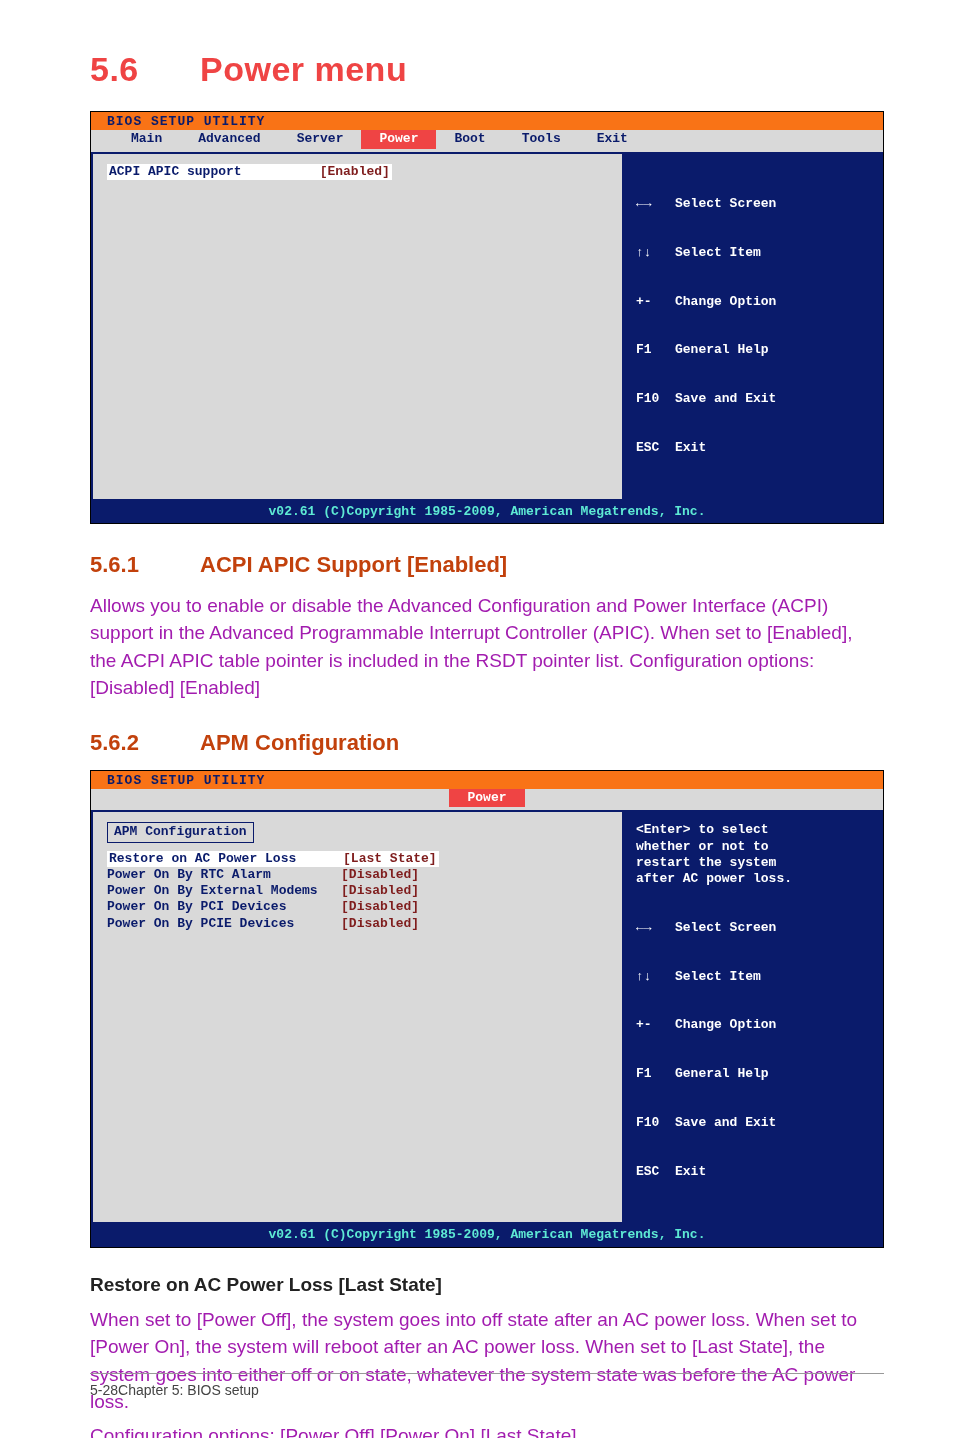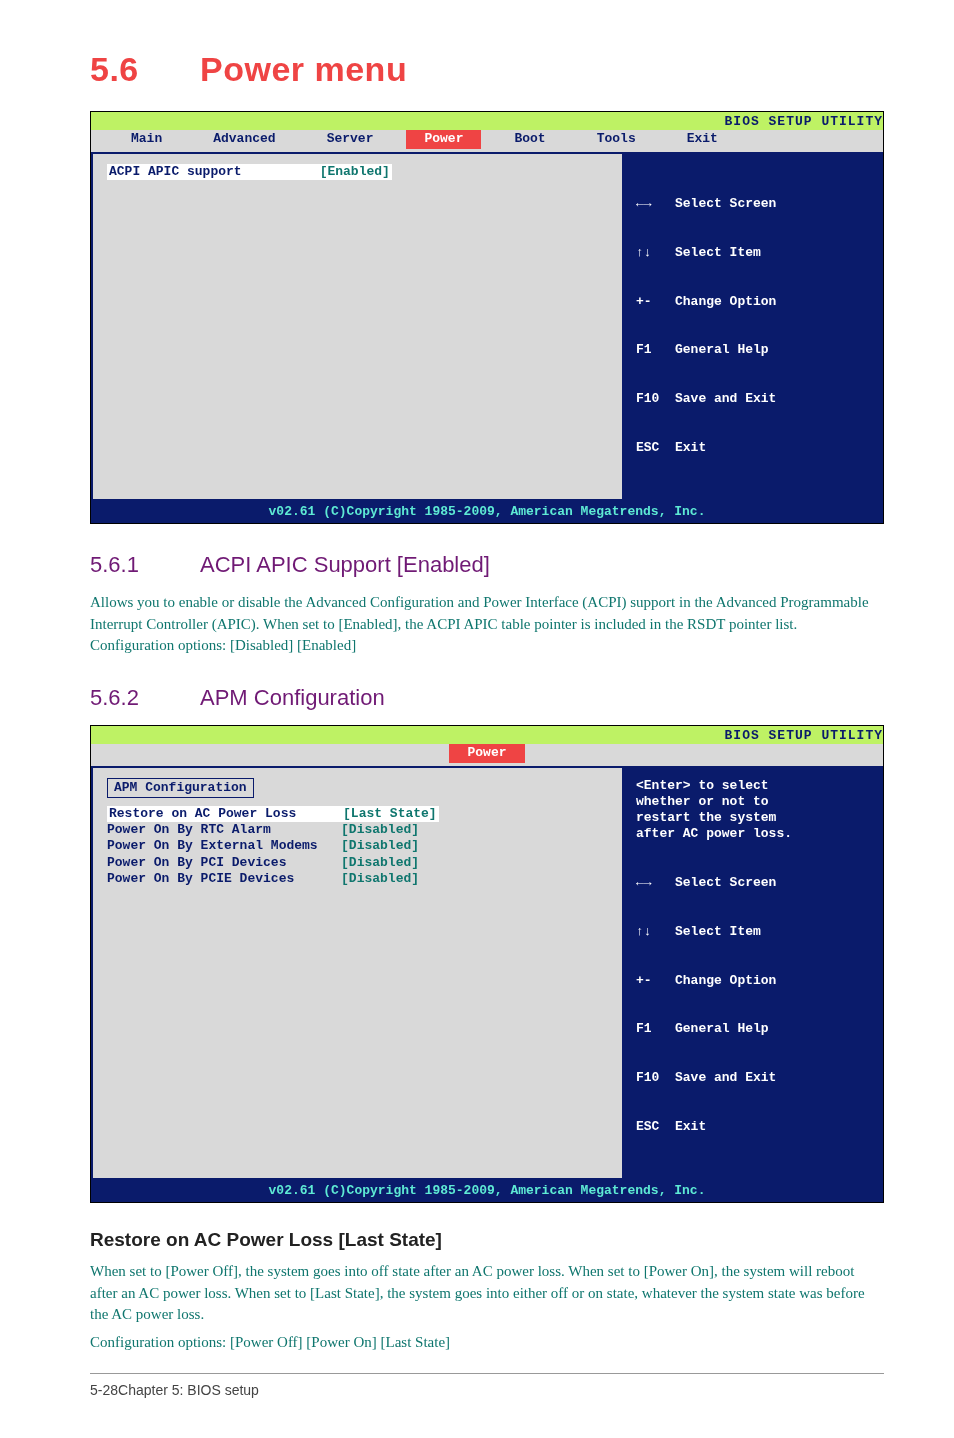--- a/index.html
+++ b/index.html
@@ -13,61 +13,60 @@
   h1.page-title {
     font-size: 34px;
     font-weight: bold;
     color: #ef4444;
     margin-bottom: 22px;
     letter-spacing: 0.5px;
   }
   h1.page-title .secnum { display: inline-block; width: 110px; }
   h2.subhead {
     font-size: 22px;
-    font-weight: normal;
-    color: #701a75;
+    font-weight: bold;
+    color: #c2410c;
     margin: 28px 0 14px 0;
   }
   h2.subhead .secnum { display: inline-block; width: 110px; }
   h3.minihead {
     font-size: 19px;
     font-weight: bold;
     color: #222;
     margin: 26px 0 10px 0;
   }
   p.body {
-    font-size: 15px;
+    font-size: 19px;
     line-height: 1.45;
-    color: #0f766e;
+    color: #a21caf;
     margin-bottom: 6px;
-    font-family: Liberation Serif, serif;
   }
 
   
   .bios {
     width: 100%;
     border: 1px solid #000;
     font-family: "Courier New", monospace;
     font-weight: bold;
     font-size: 13px;
     line-height: 1.25;
   }
   .bios .titlebar {
-    background: #bef264;
+    background: #f97316;
     color: #0a1b6b;
-    text-align: right;
-    padding: 2px 0 0 8px;
+    text-align: left;
+    padding: 2px 0 0 16px;
     letter-spacing: 1px;
   }
   .bios .menubar {
     background: #d9d9d9;
     color: #0a1b6b;
     display: flex;
     padding: 0 12px 3px 22px;
-    gap: 15px;
+    gap: 0;
   }
   .bios.single .menubar { padding-left: 0; padding-right: 0; justify-content: center; }
   .bios .menubar .tab {
     padding: 1px 18px;
     white-space: nowrap;
   }
   .bios .menubar .tab.active {
     background: #ef4444;
     color: #ffffff;
   }
@@ -91,21 +90,21 @@
     background: #0a1b6b;
     color: #fff;
     padding: 10px 12px;
     min-height: 260px;
     display: flex;
     flex-direction: column;
     justify-content: space-between;
   }
   .bios .left .row { white-space: pre; color: #0a1b6b; }
   .bios .left .row.sel { background: #ffffff; display: inline-block; padding: 0 2px; }
-  .bios .left .val { color: #0f766e; }
+  .bios .left .val { color: #7f1d1d; }
   .bios .left .submenu { color: #0a1b6b; }
   .bios .left .arrow { color: #0a1b6b; display:inline-block; width: 14px; }
   .bios .left .subtitle {
     border: 1px solid #0a1b6b;
     display: inline-block;
     padding: 1px 6px;
     color: #0a1b6b;
     margin-bottom: 8px;
   }
   .bios .right .help { white-space: pre-wrap; }

